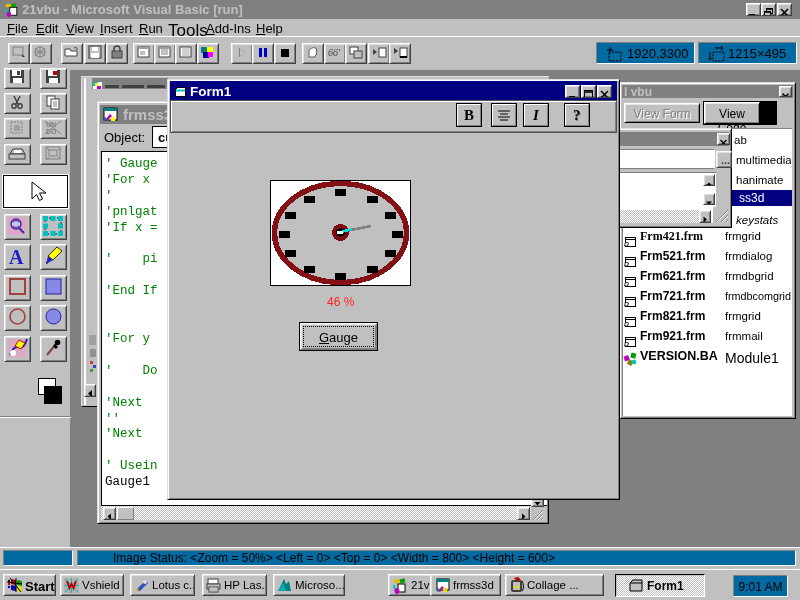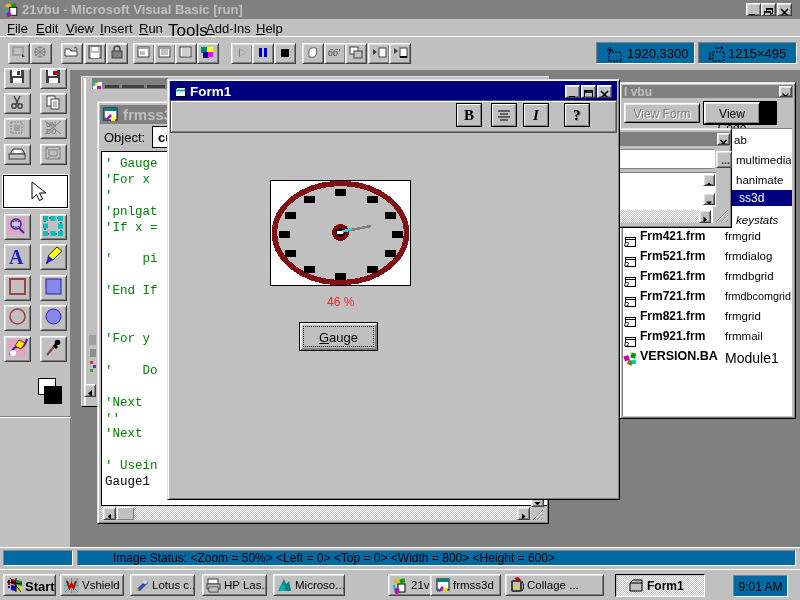--- a/index.html
+++ b/index.html
@@ -355,21 +355,21 @@
 <div class="abs" style="left:736px;top:154px;width:55px;font-size:11.5px;color:#000;white-space:nowrap;overflow:hidden;">multimedia</div>
 <div class="abs" style="left:736px;top:174px;width:55px;font-size:11.5px;color:#000;white-space:nowrap;overflow:hidden;">hanimate</div>
 <div class="abs" style="left:622px;top:190px;width:170px;height:16px;background:#000080;"></div>
 <div class="abs" style="left:739px;top:191px;font-size:12px;color:#fff;">ss3d</div>
 <div class="abs" style="left:736px;top:214px;width:72px;font-size:11.5px;color:#000;white-space:nowrap;overflow:hidden;font-style:italic;">keystats</div>
 <div class="abs" style="left:624px;top:234px;width:13px;height:12px;"><svg width="13" height="12">
           <rect x="1.5" y="1.5" width="10" height="9" fill="#fff" stroke="#000"></rect>
           <path d="M2 3.5 h9" stroke="#000"></path>
           <path d="M1.5 6 l-1 4 h3 l1 -3z" fill="#fff" stroke="#000" stroke-width="0.8"></path>
         </svg></div>
-<div class="abs" style="left:640px;top:229px;font-size:12px;font-weight:bold;color:#000;">Frm421.frm</div>
+<div class="abs" style="left:640px;top:229px;font-size:12px;font-weight:bold;color:#000;font-family:Liberation Serif, serif;">Frm421.frm</div>
 <div class="abs" style="left:725px;top:230px;width:66px;font-size:11.5px;color:#000;white-space:nowrap;overflow:hidden;">frmgrid</div>
 <div class="abs" style="left:624px;top:254px;width:13px;height:12px;"><svg width="13" height="12">
           <rect x="1.5" y="1.5" width="10" height="9" fill="#fff" stroke="#000"></rect>
           <path d="M2 3.5 h9" stroke="#000"></path>
           <path d="M1.5 6 l-1 4 h3 l1 -3z" fill="#fff" stroke="#000" stroke-width="0.8"></path>
         </svg></div>
 <div class="abs" style="left:640px;top:249px;font-size:12px;font-weight:bold;color:#000;">Frm521.frm</div>
 <div class="abs" style="left:725px;top:250px;width:66px;font-size:11.5px;color:#000;white-space:nowrap;overflow:hidden;">frmdialog</div>
 <div class="abs" style="left:624px;top:274px;width:13px;height:12px;"><svg width="13" height="12">
           <rect x="1.5" y="1.5" width="10" height="9" fill="#fff" stroke="#000"></rect>

